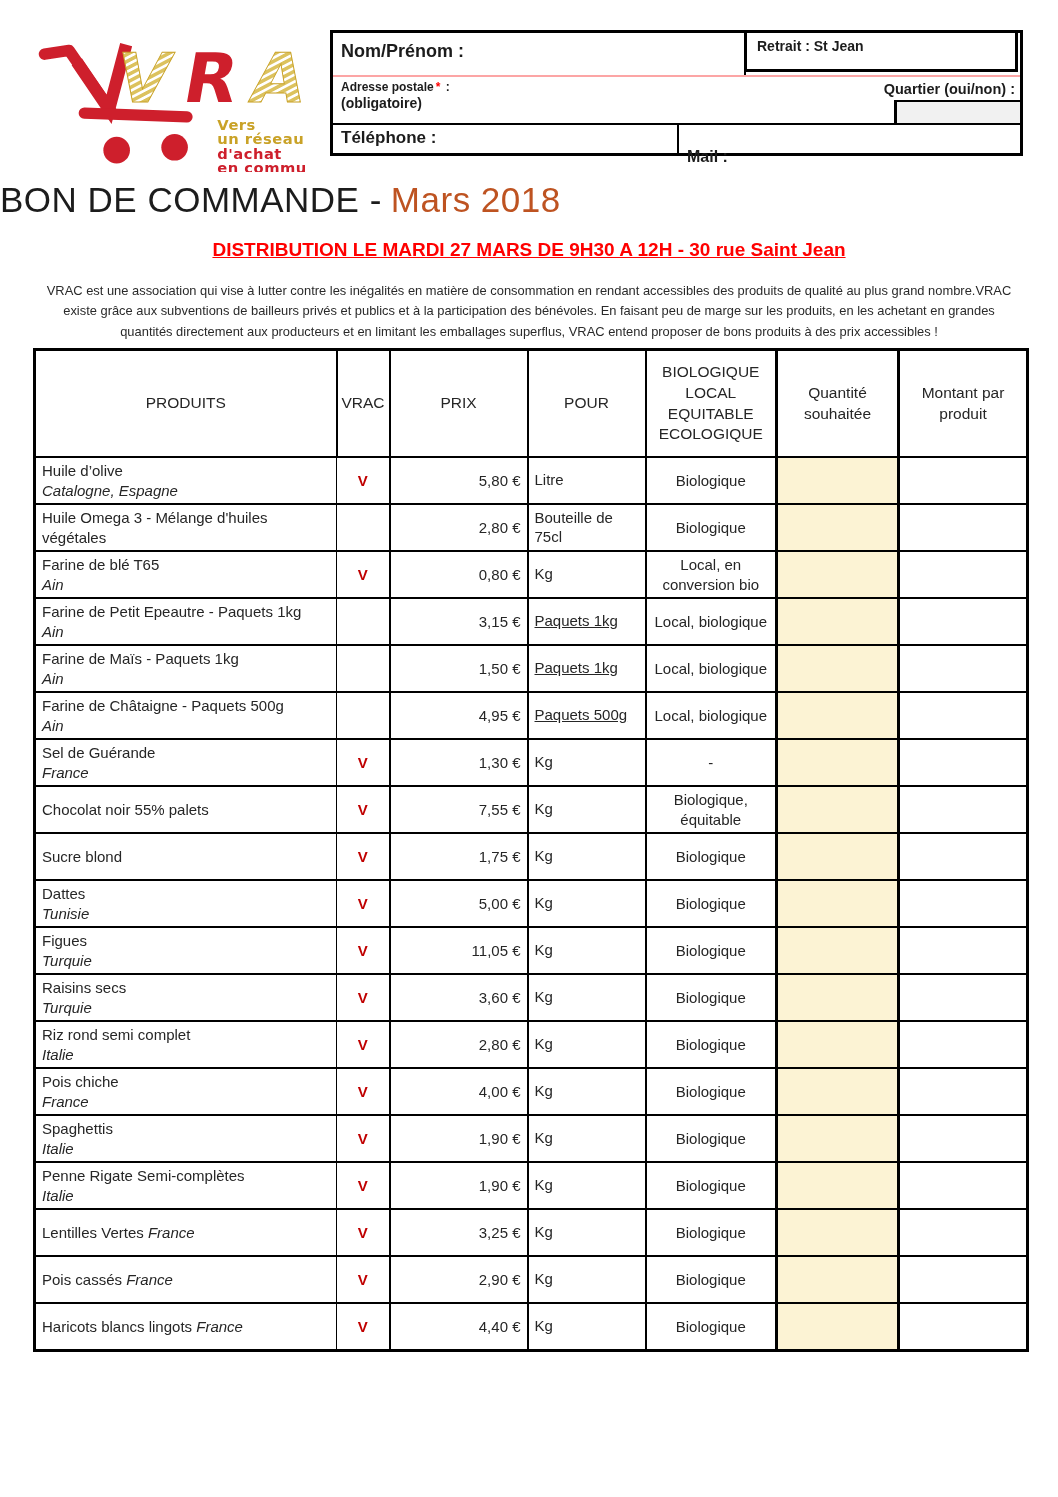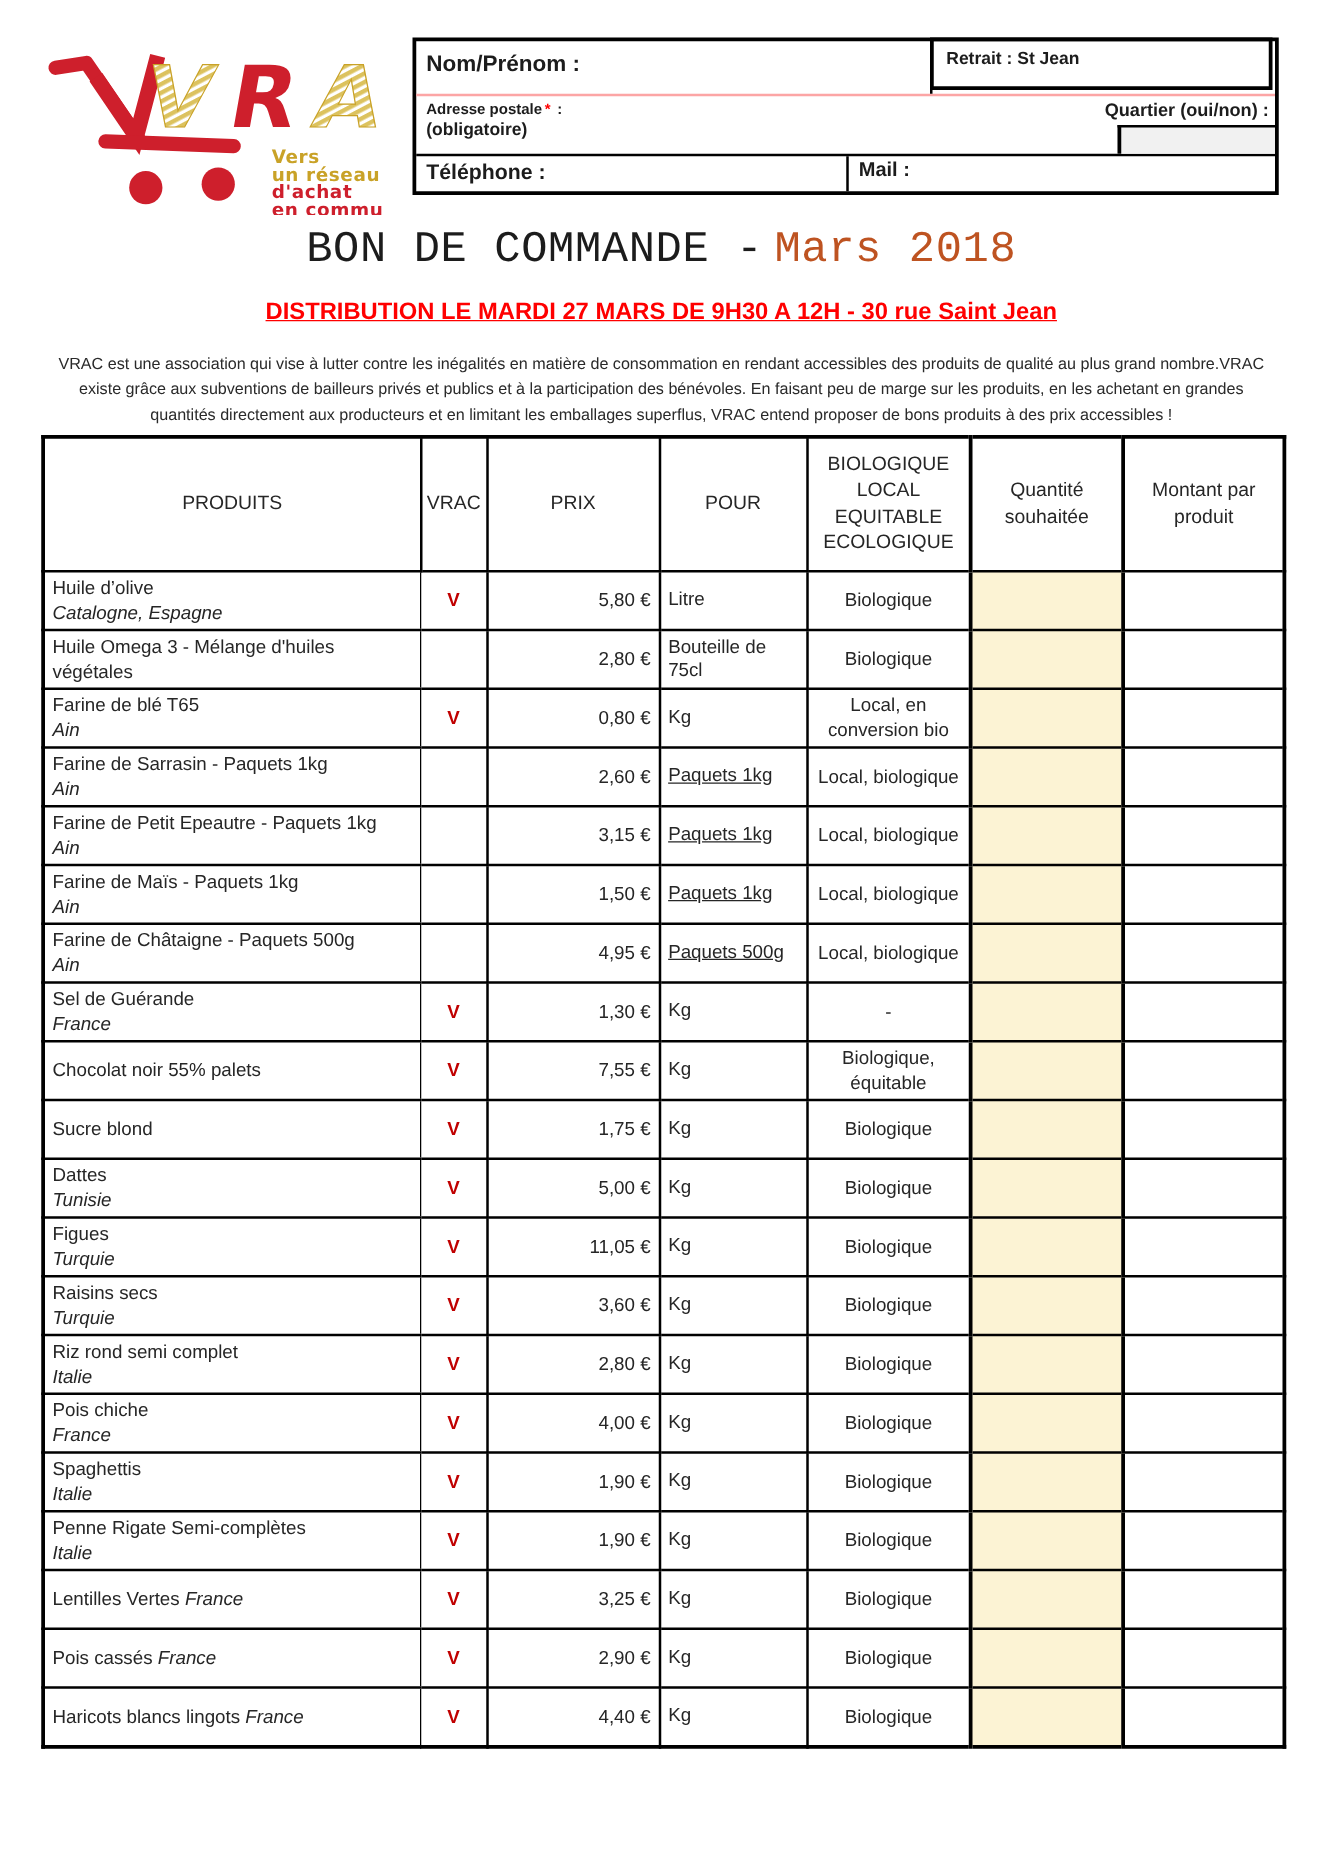--- a/index.html
+++ b/index.html
@@ -22,25 +22,25 @@
          padding:3px 0 0 8px;}
   .adresse-line{font-size:12px;}
   .star{color:#FF0000;margin:0 2px;}
   .obligatoire{font-size:14px;margin-top:1px;}
   .quartier-label{position:absolute;top:4px;right:5px;font-size:14.5px;}
   .quartier-box{position:absolute;right:0;bottom:0;width:126px;height:23px;background:#F1F1F1;
                 border-left:3px solid #000;border-top:2px solid #000;box-sizing:border-box;}
   .hf-r3{display:flex;height:28px;}
   .tel-cell{flex:0 0 346px;border-right:2px solid #000;box-sizing:border-box;
             padding:3px 0 0 8px;font-size:17px;}
-  .mail-cell{flex:1;padding:3px 0 0 8px;font-size:16px;}
+  .mail-cell{flex:1;padding:3px 0 0 8px;font-size:16px;margin-top:20px;}
 
   
-  .page-title{position:absolute;top:180px;left:0;width:100%;text-align:center;
-              font-size:35px;letter-spacing:.5px;color:#1c1c1c;font-family:Liberation Mono, monospace;}
+  .page-title{position:absolute;top:180px;left:0;width:100%;
+              font-size:35px;letter-spacing:.5px;color:#1c1c1c;}
   .title-accent{color:#BE5321;margin-left:9px;}
   .subtitle{position:absolute;top:239px;left:0;width:100%;text-align:center;font-size:19px;
             font-weight:bold;color:#FF0000;text-decoration:underline;}
   .intro{position:absolute;top:281px;left:36px;width:986px;text-align:center;
          font-size:12.9px;line-height:1.58;color:#2a2a2a;}
 
   
   .order-table{position:absolute;left:33px;top:348px;width:993px;border-collapse:collapse;
                table-layout:fixed;color:#262626;}
   .order-table,.order-table th,.order-table td{border:2px solid #000;}
@@ -183,32 +183,20 @@
           </td>
           <td class="td-vrac">V</td>
           <td class="td-prix">0,80 €</td>
           <td class="td-pour">Kg</td>
           <td class="td-bio">Local, en conversion bio</td>
           <td class="td-qty"></td>
           <td class="td-mont"></td>
         </tr>
         <tr>
           <td class="td-prod">
-            <div>Farine de Sarrasin - Paquets 1kg</div>
-            <div class="porigin">Ain</div>
-          </td>
-          <td class="td-vrac"></td>
-          <td class="td-prix">2,60 €</td>
-          <td class="td-pour"><span class="pu">Paquets 1kg</span></td>
-          <td class="td-bio">Local, biologique</td>
-          <td class="td-qty"></td>
-          <td class="td-mont"></td>
-        </tr>
-        <tr>
-          <td class="td-prod">
             <div>Farine de Petit Epeautre - Paquets 1kg</div>
             <div class="porigin">Ain</div>
           </td>
           <td class="td-vrac"></td>
           <td class="td-prix">3,15 €</td>
           <td class="td-pour"><span class="pu">Paquets 1kg</span></td>
           <td class="td-bio">Local, biologique</td>
           <td class="td-qty"></td>
           <td class="td-mont"></td>
         </tr>

